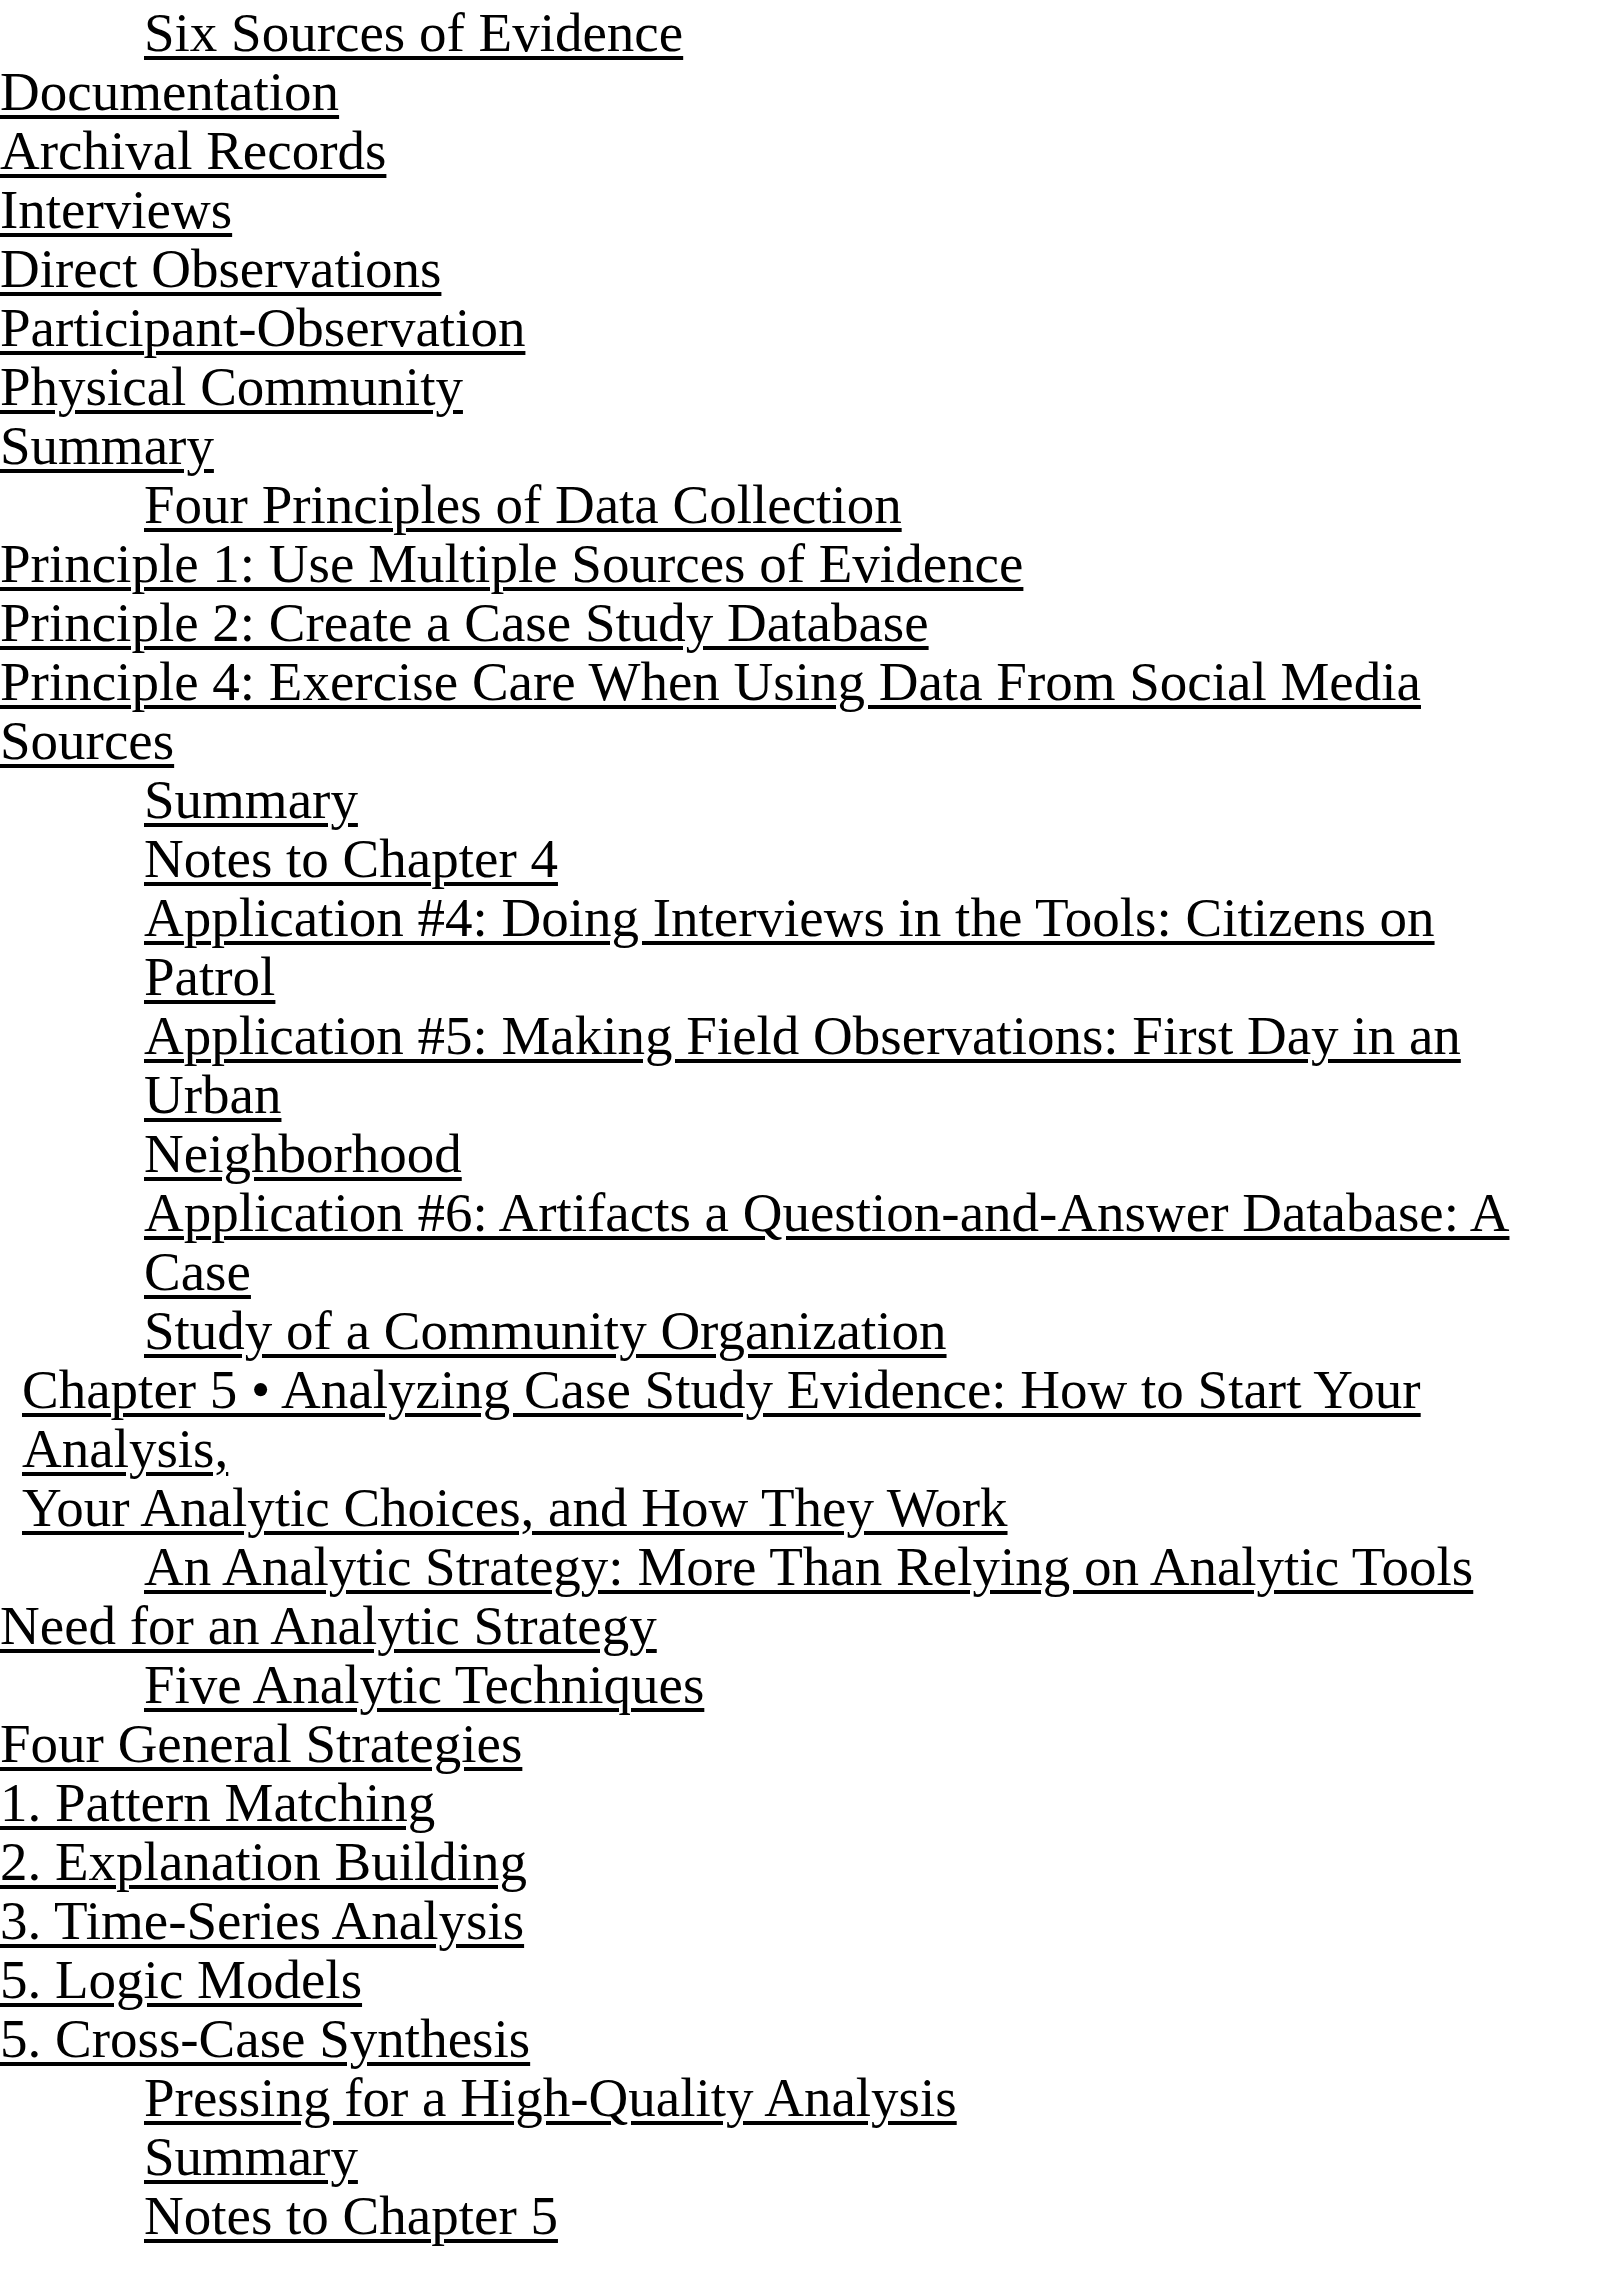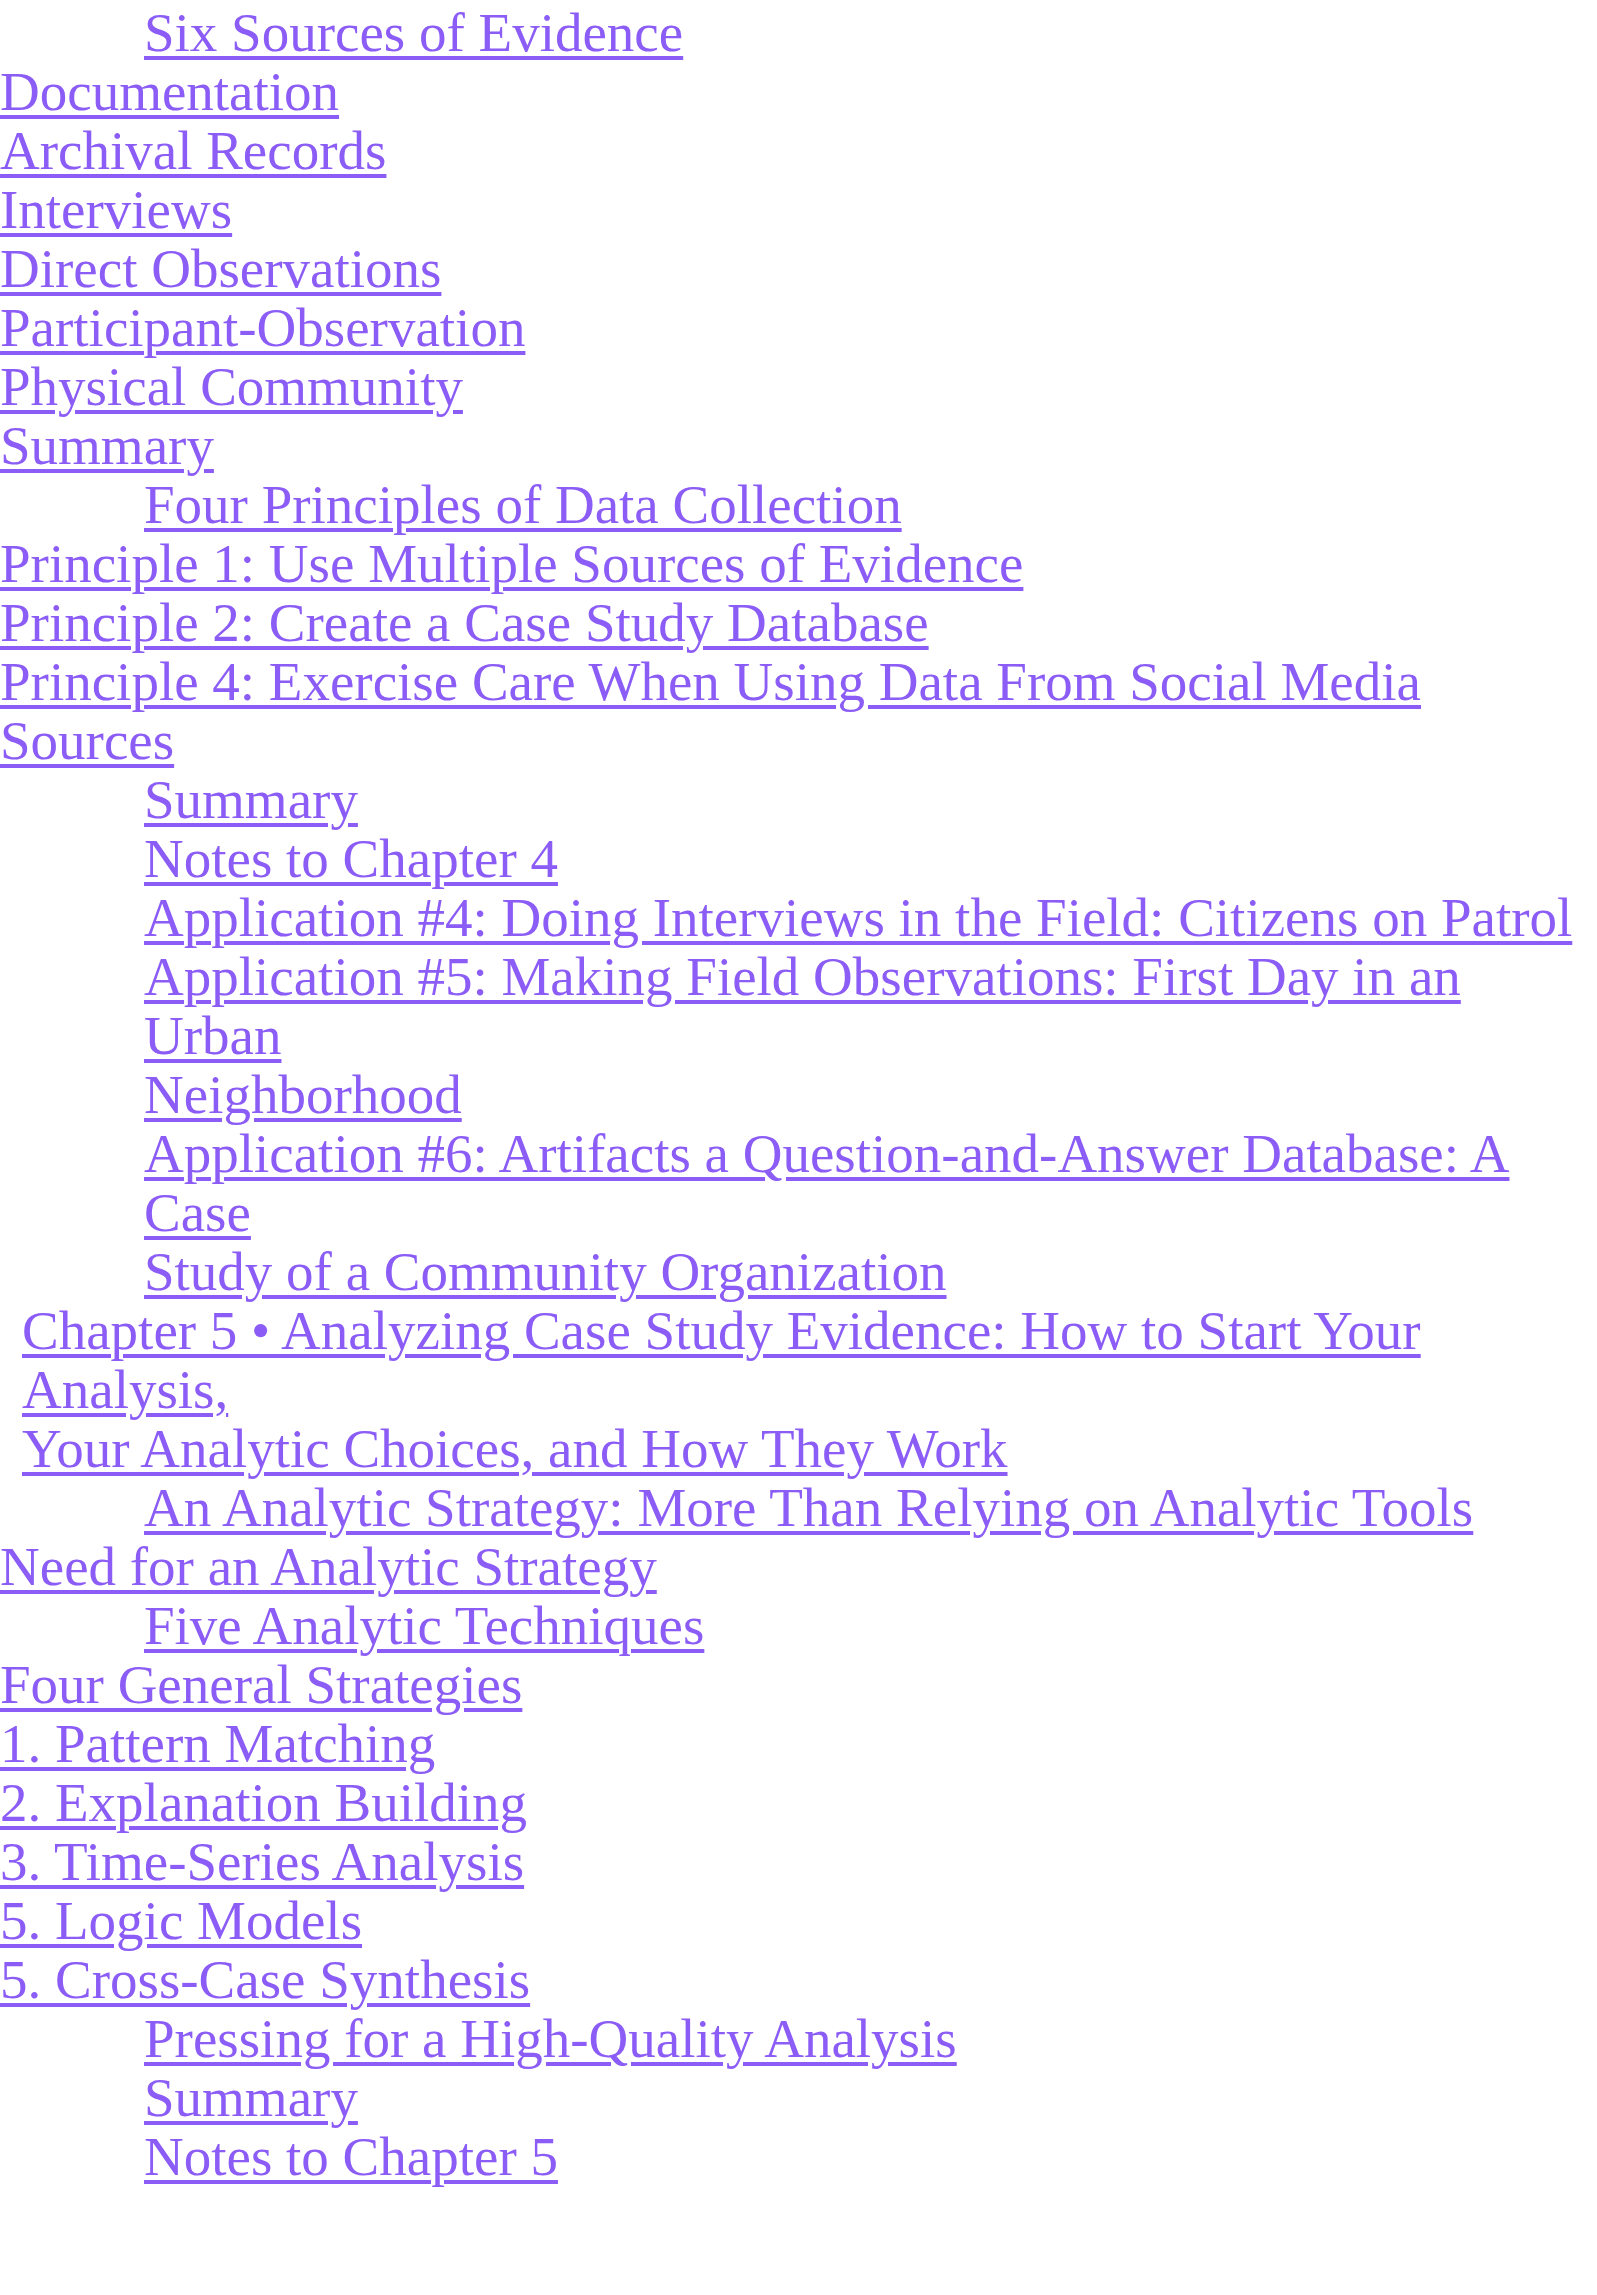--- a/index.html
+++ b/index.html
@@ -16,21 +16,21 @@
     box-sizing: border-box;
     width: 1598px;
     padding: 2.8px 25px 0 0;
     font-family: "Liberation Serif", serif;
     font-size: 55px;
     line-height: 59px;
   }
   a.toc-entry {
     display: block;
     white-space: pre-line;
-    color: #8b5cf6;
+    color: #000000;
     text-decoration: underline;
     text-decoration-thickness: 3.5px;
     text-underline-offset: 4.9px;
     cursor: pointer;
   }
   .lvl-0 { margin-left: 22px; }
   .lvl-1 { margin-left: 144px; }
   .lvl-2 { }
 </style>
 </head>
@@ -45,21 +45,21 @@
     <a class="toc-entry lvl-2">Participant-Observation</a>
     <a class="toc-entry lvl-2">Physical Community</a>
     <a class="toc-entry lvl-2">Summary</a>
     <a class="toc-entry lvl-1">Four Principles of Data Collection</a>
     <a class="toc-entry lvl-2">Principle 1: Use Multiple Sources of Evidence</a>
     <a class="toc-entry lvl-2">Principle 2: Create a Case Study Database</a>
     <a class="toc-entry lvl-2">Principle 4: Exercise Care When Using Data From Social Media
 Sources</a>
     <a class="toc-entry lvl-1">Summary</a>
     <a class="toc-entry lvl-1">Notes to Chapter 4</a>
-    <a class="toc-entry lvl-1">Application #4: Doing Interviews in the Field: Citizens on Patrol</a>
+    <a class="toc-entry lvl-1">Application #4: Doing Interviews in the Tools: Citizens on Patrol</a>
     <a class="toc-entry lvl-1">Application #5: Making Field Observations: First Day in an Urban
 Neighborhood</a>
     <a class="toc-entry lvl-1">Application #6: Artifacts a Question-and-Answer Database: A Case
 Study of a Community Organization</a>
     <a class="toc-entry lvl-0">Chapter 5 • Analyzing Case Study Evidence: How to Start Your Analysis,
 Your Analytic Choices, and How They Work</a>
     <a class="toc-entry lvl-1">An Analytic Strategy: More Than Relying on Analytic Tools</a>
     <a class="toc-entry lvl-2">Need for an Analytic Strategy</a>
     <a class="toc-entry lvl-1">Five Analytic Techniques</a>
     <a class="toc-entry lvl-2">Four General Strategies</a>

